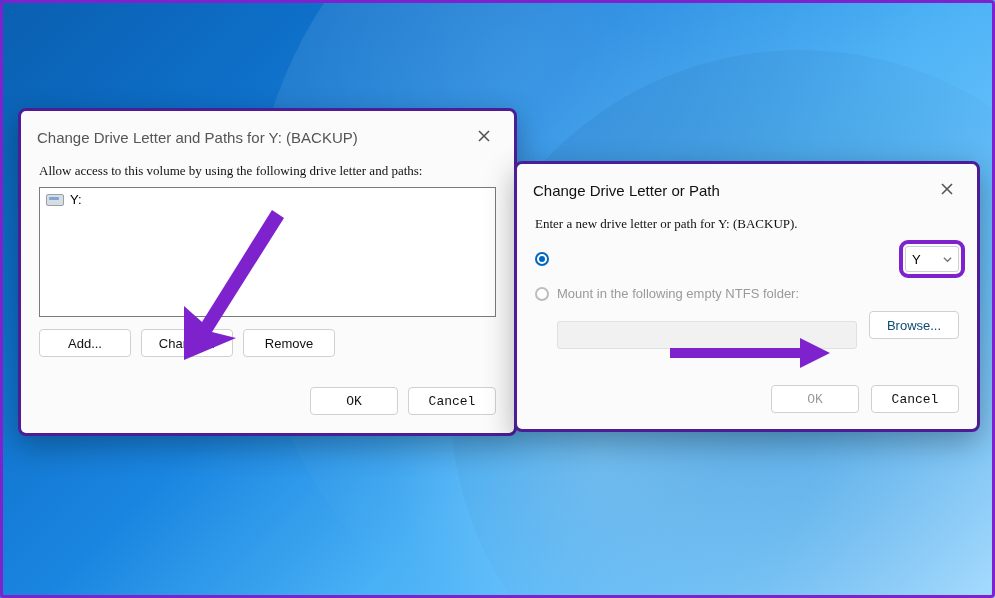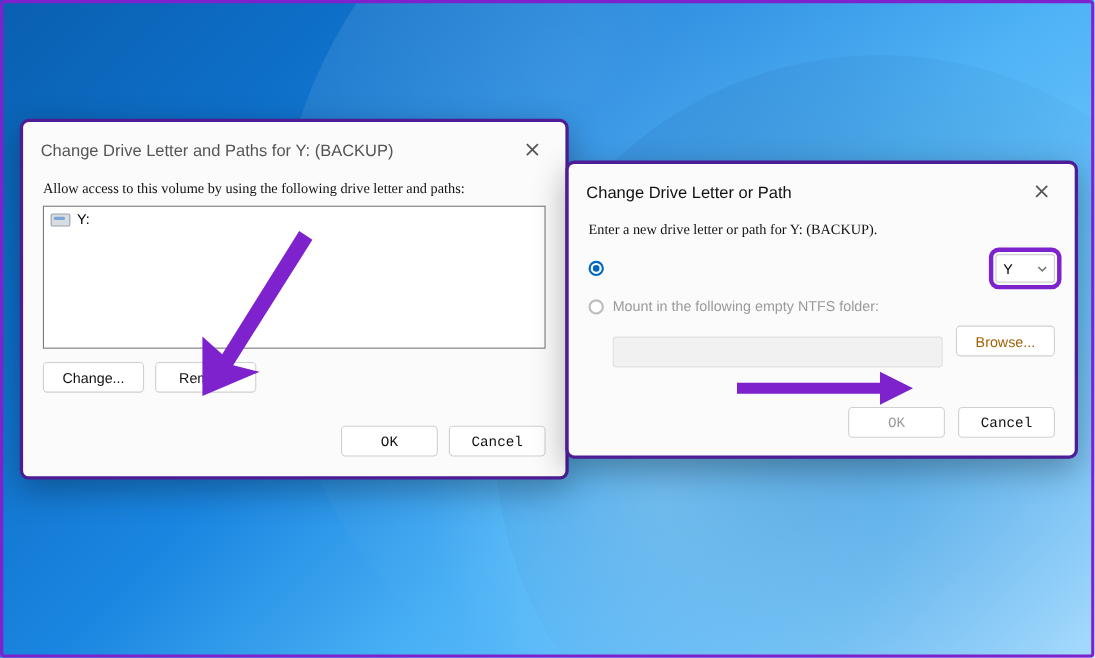--- a/index.html
+++ b/index.html
@@ -63,21 +63,21 @@
   .btn-row.right { justify-content: flex-end; margin-top: 30px; }
   button.win {
     background:#fff; border:1px solid #d0d0d0; border-radius:4px;
     min-width: 90px; height: 28px; font-size: 13px; color:#111;
     cursor: pointer;
   }
   button.win.lg { min-width: 92px; }
   button.win.xl { min-width: 88px; font-family: Liberation Mono, monospace; }
 
   
-  .dlg2 { left: 514px; top: 146px; width: 466px; }
+  .dlg2 { left: 514px; top: 161px; width: 466px; }
   .dlg2 .body { padding: 4px 18px 16px 18px; }
   .opt-row { display:flex; align-items:center; justify-content:space-between; margin-top: 14px; }
   .radio-wrap { display:flex; align-items:center; gap:8px; font-size:13px; }
   .radio {
     width:14px; height:14px; border-radius:50%; border:2px solid #0067c0;
     display:flex; align-items:center; justify-content:center; background:#fff;
   }
   .radio .dot { width:6px; height:6px; border-radius:50%; background:#0067c0; }
   .radio.disabled { border-color:#bdbdbd; }
   .label-disabled { color:#9a9a9a;text-align:center; }
@@ -124,20 +124,21 @@
   </div>
   <div class="body">
     <div class="instruction">Allow access to this volume by using the following drive letter and paths:</div>
     <div class="listbox">
       <div class="item">
         <span class="drive-icon"></span>
         <span>Y:</span>
       </div>
     </div>
     <div class="btn-row">
+      <button class="win lg">Add...</button>
       <button class="win lg">Change...</button>
       <button class="win lg">Remove</button>
     </div>
     <div class="btn-row right">
       <button class="win xl">OK</button>
       <button class="win xl">Cancel</button>
     </div>
   </div>
 </div>
 
@@ -172,21 +173,21 @@
       </div>
     </div>
 
     <div style="margin-top:14px;">
       <label class="radio-wrap">
         <span class="radio disabled"></span>
         <span class="label-disabled">Mount in the following empty NTFS folder:</span>
       </label>
       <div class="folder-row">
         <div class="path-input"></div>
-        <button class="win browse-btn" style="color:#a16207;">Browse...</button>
+        <button class="win browse-btn" style="color:#0c4a6e;">Browse...</button>
       </div>
     </div>
 
     <div class="btn-row right">
       <button class="win xl" style="color:#9a9a9a;">OK</button>
       <button class="win xl">Cancel</button>
     </div>
   </div>
 </div>
 

